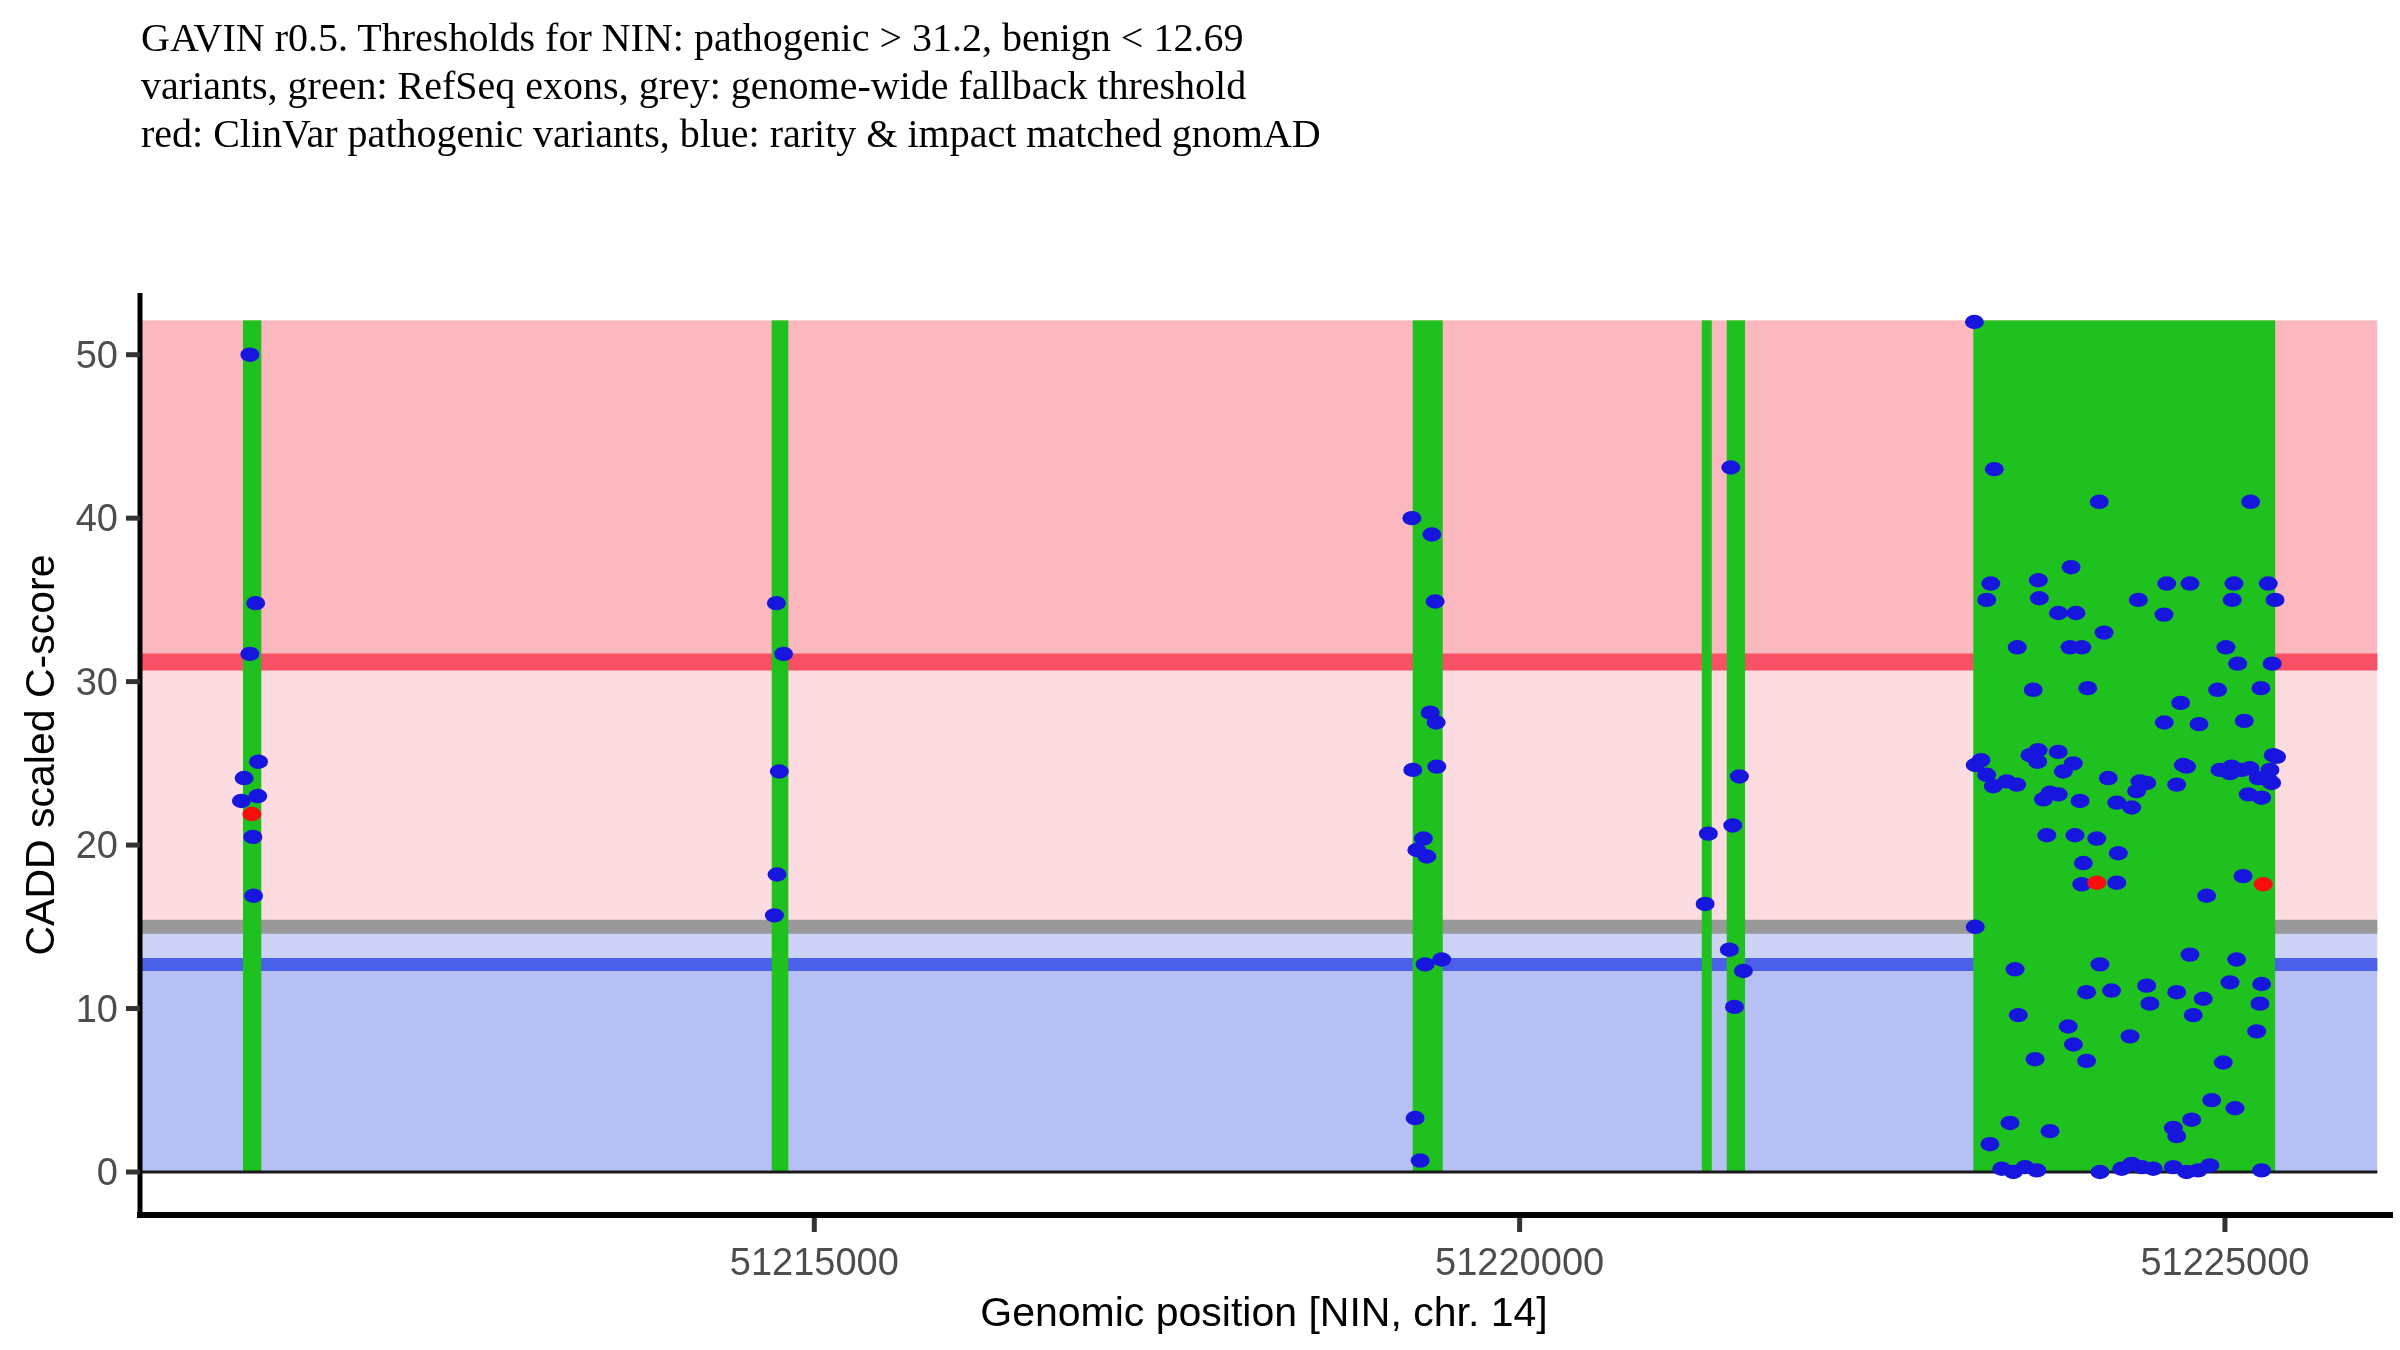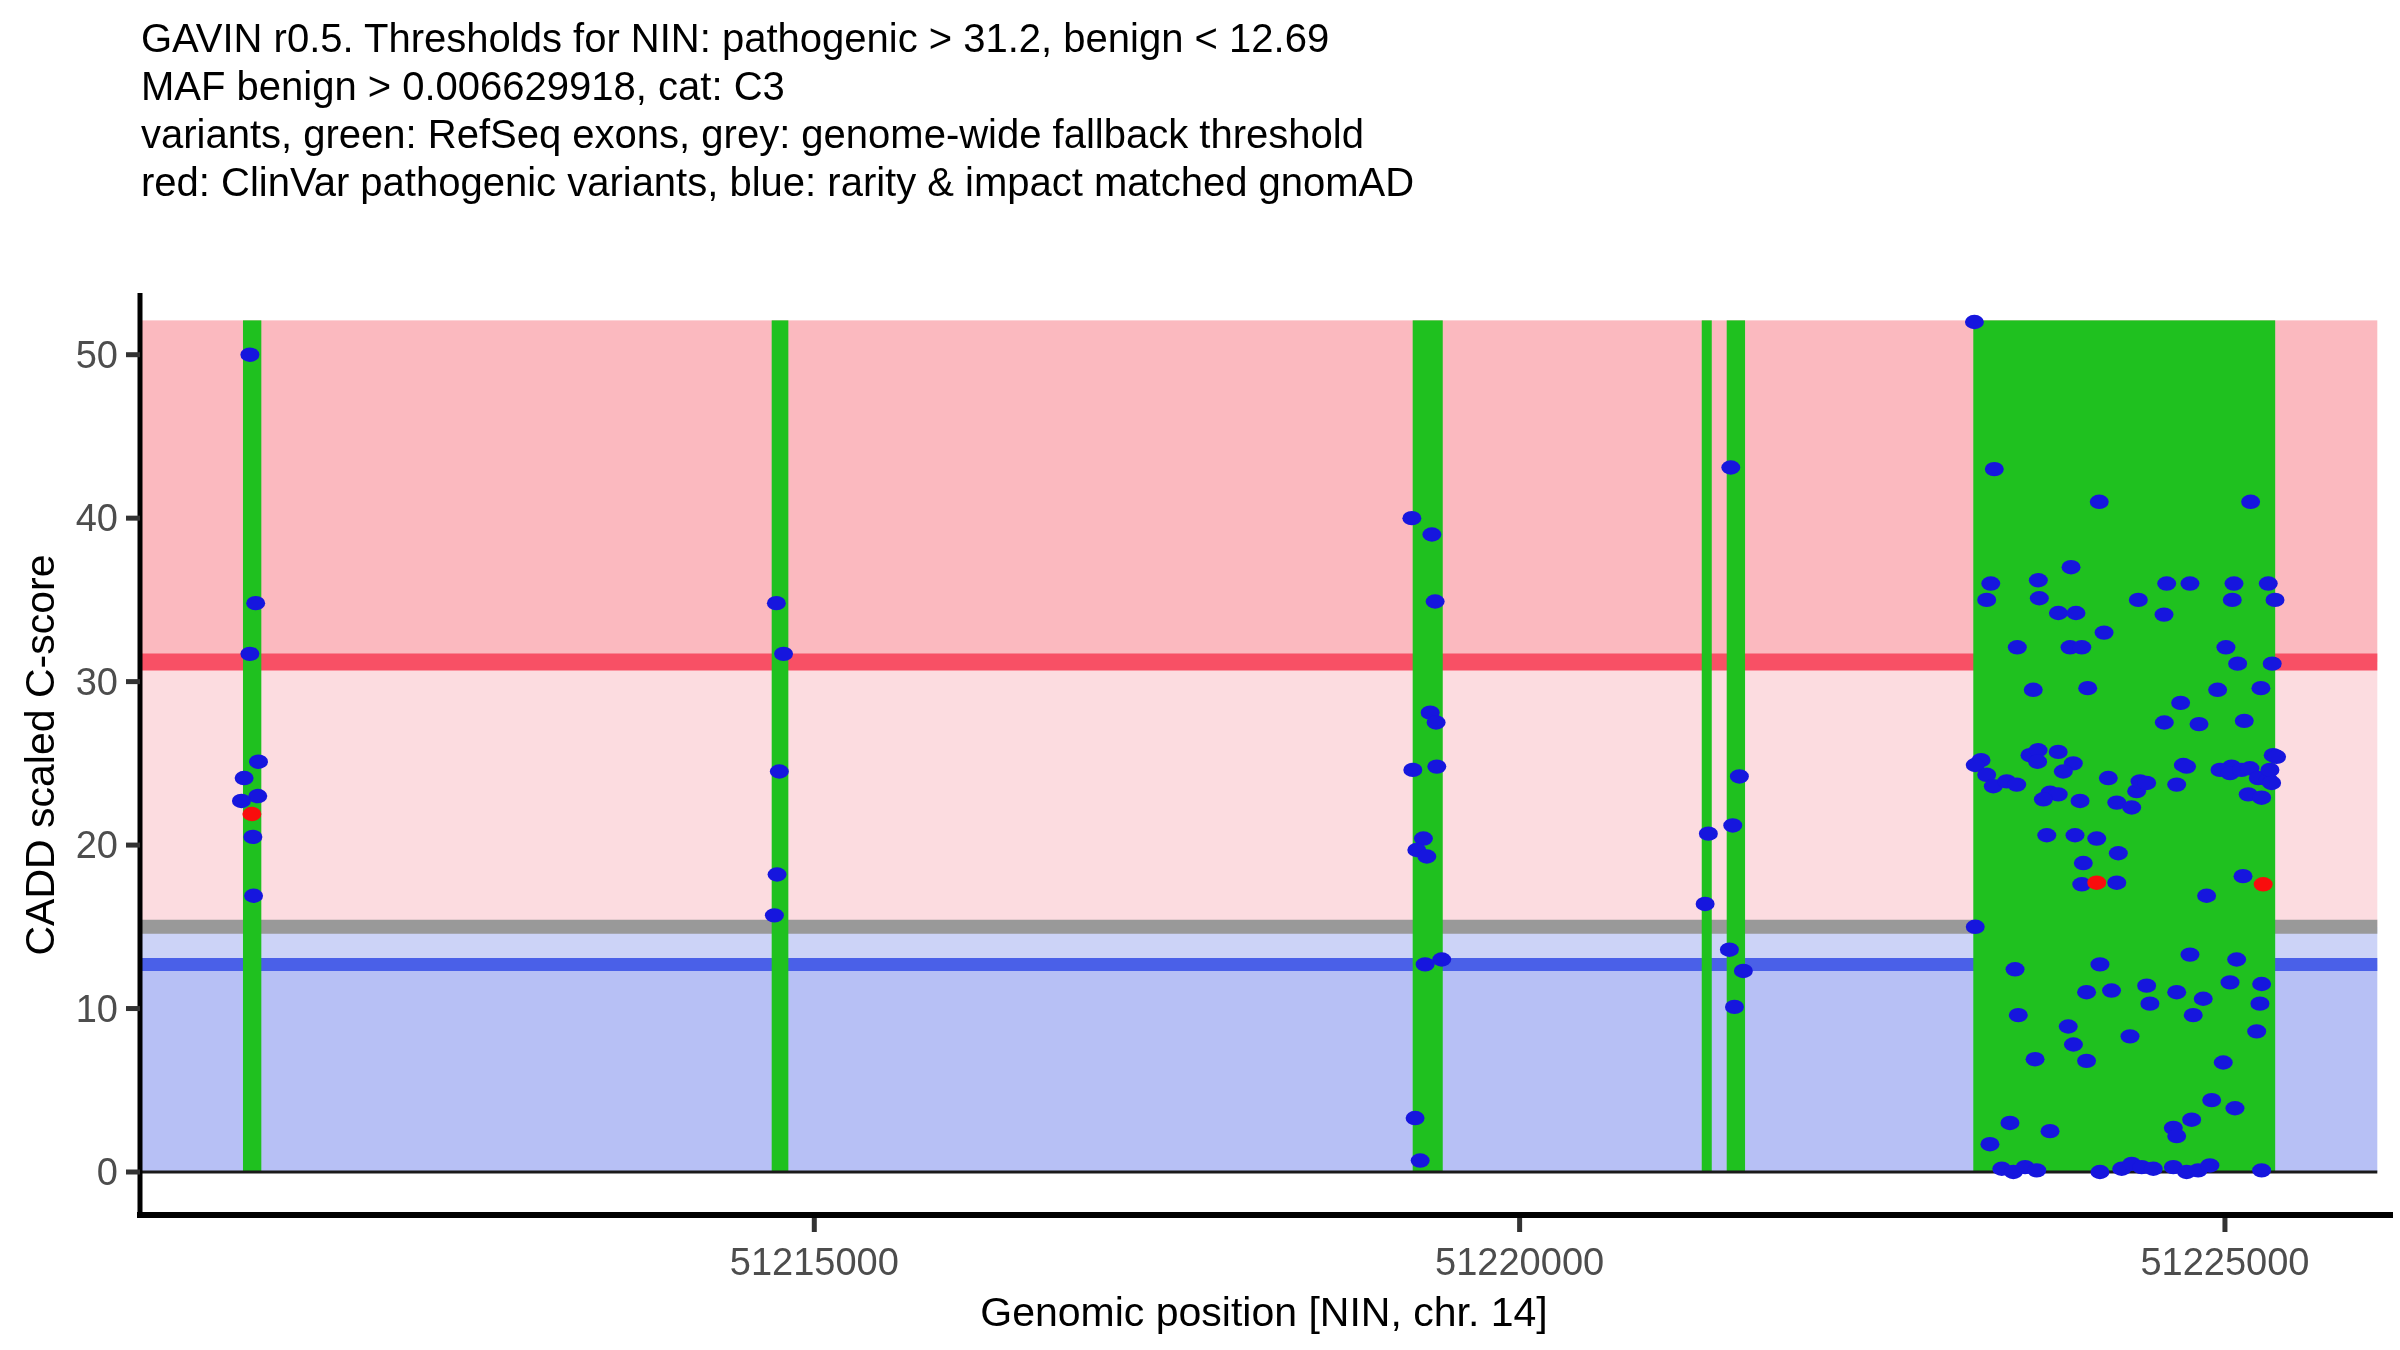--- a/index.html
+++ b/index.html
@@ -1,34 +1,33 @@
 <!DOCTYPE html>
 <html><head>
 <meta charset="utf-8">
 <style>
   html,body{margin:0;padding:0;background:#ffffff;}
   body{width:2400px;height:1350px;position:relative;overflow:hidden;
        font-family:"Liberation Sans", sans-serif;}
   .title-block{position:absolute;left:141px;top:14px;color:#000;
-       font-size:40px;line-height:48px;letter-spacing:0px;white-space:nowrap;}
+       font-size:40px;line-height:48px;letter-spacing:0px;white-space:nowrap;font-family:Liberation Serif, serif;}
   .y-axis-title{position:absolute;left:40px;top:755px;
        transform:translate(-50%,-50%) rotate(-90deg);white-space:nowrap;
        font-size:41px;color:#000;}
   .x-axis-title{position:absolute;left:1264px;top:1312px;
        transform:translate(-50%,-50%);white-space:nowrap;
        font-size:41px;color:#000;}
   svg{position:absolute;left:0;top:0;}
   text{font-family:"Liberation Sans", sans-serif;}
 </style>
 </head>
 <body>
 
 <div class="title-block">
   <div>GAVIN r0.5. Thresholds for NIN: pathogenic &gt; 31.2, benign &lt; 12.69</div>
-  <div>MAF benign &gt; 0.006629918, cat: C3</div>
   <div>variants, green: RefSeq exons, grey: genome-wide fallback threshold</div>
   <div>red: ClinVar pathogenic variants, blue: rarity &amp; impact matched gnomAD</div>
 </div>
 
 <div class="y-axis-title">CADD scaled C-score</div>
 <div class="x-axis-title">Genomic position [NIN, chr. 14]</div>
 
 <svg id="plot" width="2400" height="1350" viewBox="0 0 2400 1350">
     <rect x="141.41065830721004" y="320.37339999999995" width="2235.893416927899" height="341.6314" fill="#FBB9BF"></rect>
     <rect x="141.41065830721004" y="662.0047999999999" width="2235.893416927899" height="264.8052" fill="#FCDCE0"></rect>

